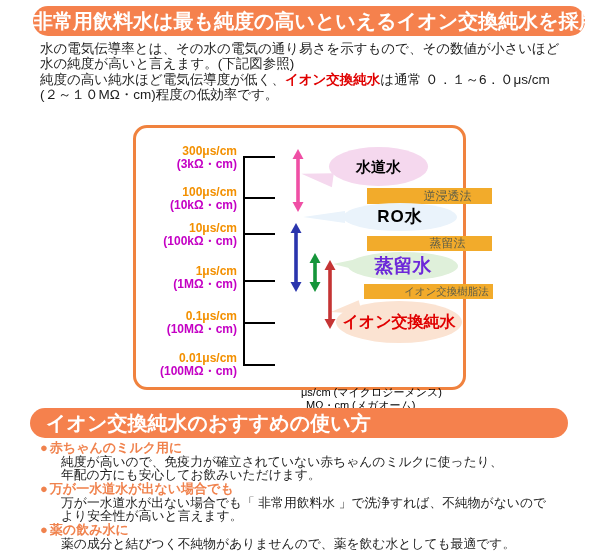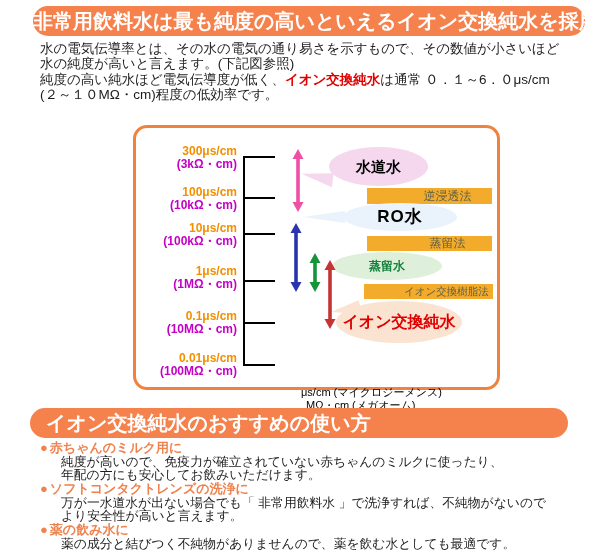--- a/index.html
+++ b/index.html
@@ -14,21 +14,21 @@
     font-family:"Liberation Serif","DejaVu Serif",serif;font-weight:bold;font-size:20px;
     white-space:nowrap;
   }
   .banner1{left:33px;top:6px;width:552px;text-align:center;}
   .banner2{left:30px;top:408px;width:538px;text-align:left;padding-left:16px;width:522px;}
   
   .intro{position:absolute;left:40px;top:41px;width:540px;font-size:13.5px;line-height:15.4px;white-space:nowrap;}
   .red{color:var(--c-redText,#e00000);font-weight:bold;}
   
   .diagram{
-    position:absolute;left:133px;top:125px;width:367px;height:265px;box-sizing:border-box;
+    position:absolute;left:133px;top:125px;width:333px;height:265px;box-sizing:border-box;
     border:3px solid var(--c-boxBorder,#f0823e);border-radius:14px;background:#fff;
   }
   .slab{position:absolute;left:1px;width:100px;text-align:right;font-weight:bold;font-size:12px;line-height:13px;white-space:nowrap;}
   .slab .us{color:var(--c-labelOrange,#f39000);}
   .slab .ohm{color:var(--c-labelPurple,#c400c4);}
   .axisline{position:absolute;background:#000;}
   .band{
     position:absolute;background:var(--c-bandBg,#f2ab2b);color:var(--c-bandText,#5e5e48);
     text-align:center;font-size:12px;white-space:nowrap;padding-left:36px;
   }
@@ -96,21 +96,21 @@
     <div class="tail" style="left:167px;top:83px;border-top:6px solid transparent;border-bottom:6px solid transparent;border-right:42px solid var(--c-bubbleBlue,#eaf3fb)"></div>
     <div class="tail" style="left:197px;top:131px;border-top:5px solid transparent;border-bottom:6px solid transparent;border-right:24px solid var(--c-bubbleGreen,#dff0da)"></div>
     <div class="tail" style="left:195px;top:176px;border-top:4px solid transparent;border-bottom:10px solid transparent;border-right:30px solid var(--c-bubbleSalmon,#fbe3d2);transform:rotate(-15deg)"></div>
 
     <div class="bubble" style="left:193px;top:19px;width:99px;height:39px;line-height:39px;font-size:15px;background:var(--c-bubblePink,#f5d8ee);color:#000">水道水</div>
 
     <div class="band" style="left:231px;top:60px;width:89px;height:16px;line-height:16px">逆浸透法</div>
     <div class="bubble" style="left:207px;top:75px;width:114px;height:28px;line-height:28px;font-size:17px;letter-spacing:1px;background:var(--c-bubbleBlue,#eaf3fb);color:#000">RO水</div>
 
     <div class="band" style="left:231px;top:108px;width:89px;height:15px;line-height:15px">蒸留法</div>
-    <div class="bubble" style="left:196px;top:124px;width:110px;height:28px;line-height:28px;font-size:12px;background:var(--c-bubbleGreen,#dff0da);color:#15803d">蒸留水</div>
+    <div class="bubble" style="left:212px;top:124px;width:110px;height:28px;line-height:28px;font-size:19px;background:var(--c-bubbleGreen,#dff0da);color:#6d28d9">蒸留水</div>
 
     <div class="band" style="left:228px;top:156px;width:93px;height:15px;line-height:15px;font-size:10.5px">イオン交換樹脂法</div>
     <div class="bubble" style="left:200px;top:173px;width:126px;height:42px;line-height:42px;font-size:16px;background:var(--c-bubbleSalmon,#fbe3d2);color:var(--c-redText,#e00000)">イオン交換純水</div>
 
     <svg class="arrowsvg" width="327" height="259" viewBox="0 0 327 259">
       <g style="stroke:var(--c-arrowPink,#ef4fa5);fill:var(--c-arrowPink,#ef4fa5)">
         <line x1="162" y1="29" x2="162" y2="76" stroke-width="3.6"></line>
         <polygon points="162,21 156.5,31 167.5,31" stroke="none"></polygon>
         <polygon points="162,84 156.5,74 167.5,74" stroke="none"></polygon>
       </g>
@@ -139,21 +139,21 @@
 
   <div class="banner banner2">イオン交換純水のおすすめの使い方</div>
 
   <div class="usage">
     <div>
       <div class="u-head"><span class="blt">●</span><span>赤ちゃんのミルク用に</span></div>
       <div class="u-line">純度が高いので、免疫力が確立されていない赤ちゃんのミルクに使ったり、</div>
       <div class="u-line">年配の方にも安心してお飲みいただけます。</div>
     </div>
     <div>
-      <div class="u-head"><span class="blt">●</span><span>ソフトコンタクトレンズの洗浄に</span></div>
+      <div class="u-head"><span class="blt">●</span><span>万が一水道水が出ない場合でも</span></div>
       <div class="u-line">万が一水道水が出ない場合でも「 非常用飲料水 」で洗浄すれば、不純物がないので</div>
       <div class="u-line">より安全性が高いと言えます。</div>
     </div>
     <div>
       <div class="u-head"><span class="blt">●</span><span>薬の飲み水に</span></div>
       <div class="u-line">薬の成分と結びつく不純物がありませんので、薬を飲む水としても最適です。</div>
     </div>
   </div>
 
 </div>

